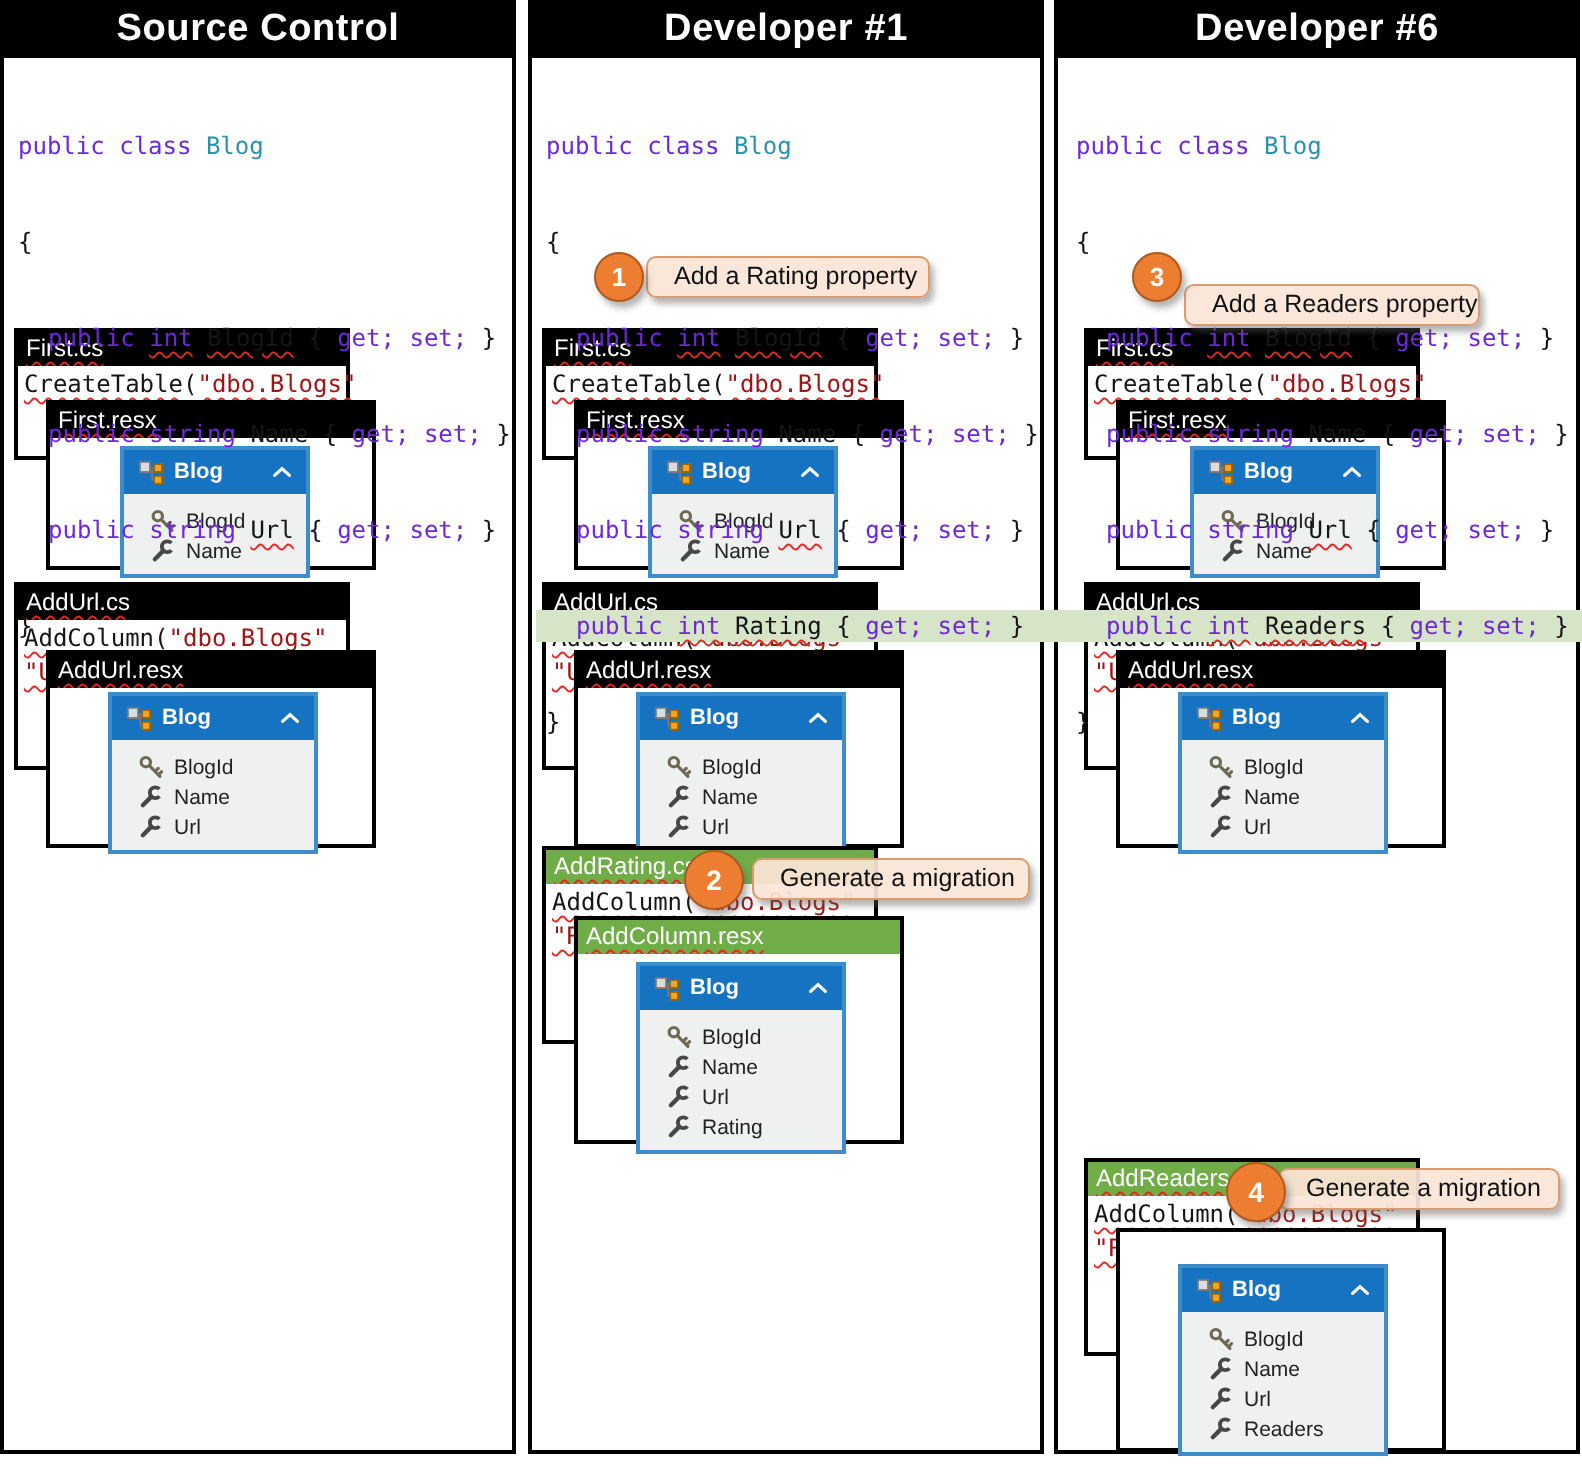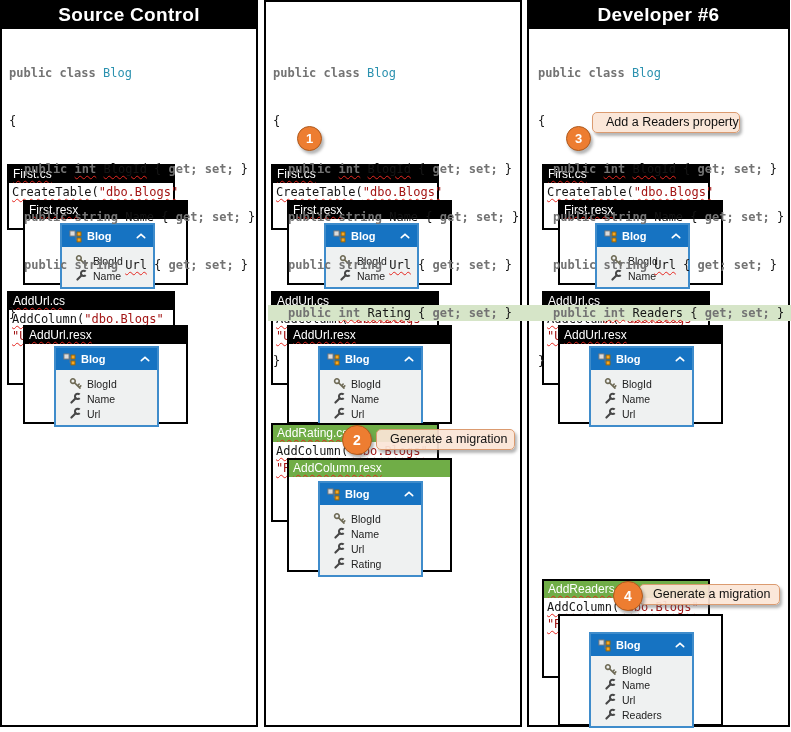--- a/index.html
+++ b/index.html
@@ -14,21 +14,21 @@
   .header { height: 27px; background: #000; color: #fff; text-align: center;
             font-size: 19px; font-weight: 600; line-height: 26px; letter-spacing: .3px; }
 
   
   .code { position: absolute; left: 7px; top: 31px; font: 12px/16px "DejaVu Sans Mono", monospace;
           color: #151515; white-space: pre; z-index: 1; }
   #col3 .code { left: 9px; }
   .cl  { height: 16px; }
   .prop { padding-left: 15px; }
   .hl { background: #D6E5C8; margin-left: -5px; padding-left: 20px; width: 288px; }
-  .kw  { color: #737373; font-weight: bold; }
+  .kw  { color: #6d28d9; }
   .cls { color: #2B91AF; }
   .pl  { color: #151515; }
   .str { color: #A31515; }
   .sq  { text-decoration: underline wavy #E5261F; text-decoration-thickness: 1px; text-underline-offset: 2px; }
 
   
   .fbox { position: absolute; background: #fff; border: 2px solid #000; }
   .fhead { height: 17px; padding-left: 4px; color: #fff; font-size: 12px; line-height: 16px;
            white-space: nowrap; overflow: hidden; }
   .fhead.blue  { background: #000000; }
@@ -174,20 +174,21 @@
               </svg>
             </span>
             <span>Url</span>
           </div>
       </div>
     </div>
   </div>
 </div>
 
 <div class="col" id="col2">
+  <div class="header">Developer #1</div>
 
   <div class="code">
     <div class="cl"><span class="kw">public</span> <span class="kw">class</span> <span class="cls">Blog</span></div>
     <div class="cl"><span class="pl">{</span></div>
     <div class="cl prop"><span class="kw">public</span> <span class="kw sq">int</span> <span class="pl sq">BlogId</span> <span class="pl">{</span> <span class="kw">get;</span> <span class="kw">set;</span> <span class="pl">}</span></div>
     <div class="cl prop"><span class="kw">public</span> <span class="kw">string</span> <span class="pl">Name</span> <span class="pl">{</span> <span class="kw">get;</span> <span class="kw">set;</span> <span class="pl">}</span></div>
     <div class="cl prop"><span class="kw">public</span> <span class="kw">string</span> <span class="pl sq">Url</span> <span class="pl">{</span> <span class="kw">get;</span> <span class="kw">set;</span> <span class="pl">}</span></div>
     <div class="cl prop hl"><span class="kw">public</span> <span class="kw sq">int</span> <span class="pl sq">Rating</span> <span class="pl">{</span> <span class="kw">get;</span> <span class="kw">set;</span> <span class="pl">}</span></div>
     <div class="cl"><span class="pl">}</span></div>
   </div>
@@ -322,20 +323,21 @@
               <svg>
                 <use href="#i-wrench"></use>
               </svg>
             </span>
             <span>Rating</span>
           </div>
       </div>
     </div>
   </div>
 
+  <div class="co-box" style="left:57px;top:126px;width:142px"><span>Add a Rating property</span></div>
   <div class="co-num small" style="left:31px;top:124px">
       <span>1</span>
     </div>
   <div class="co-box" style="left:110px;top:427px;width:139px"><span>Generate a migration</span></div>
   <div class="co-num big" style="left:76px;top:423px">
       <span>2</span>
     </div>
 </div>
 
 <div class="col" id="col3">
@@ -480,21 +482,21 @@
               <svg>
                 <use href="#i-wrench"></use>
               </svg>
             </span>
             <span>Readers</span>
           </div>
       </div>
     </div>
   </div>
 
-  <div class="co-box" style="left:63px;top:110px;width:148px"><span>Add a Readers property</span></div>
+  <div class="co-box" style="left:63px;top:140px;width:148px"><span>Add a Readers property</span></div>
   <div class="co-num small" style="left:37px;top:124px">
       <span>3</span>
     </div>
   <div class="co-box" style="left:110px;top:582px;width:141px"><span>Generate a migration</span></div>
   <div class="co-num big" style="left:84px;top:579px">
       <span>4</span>
     </div>
 </div>
 
 </body></html>

